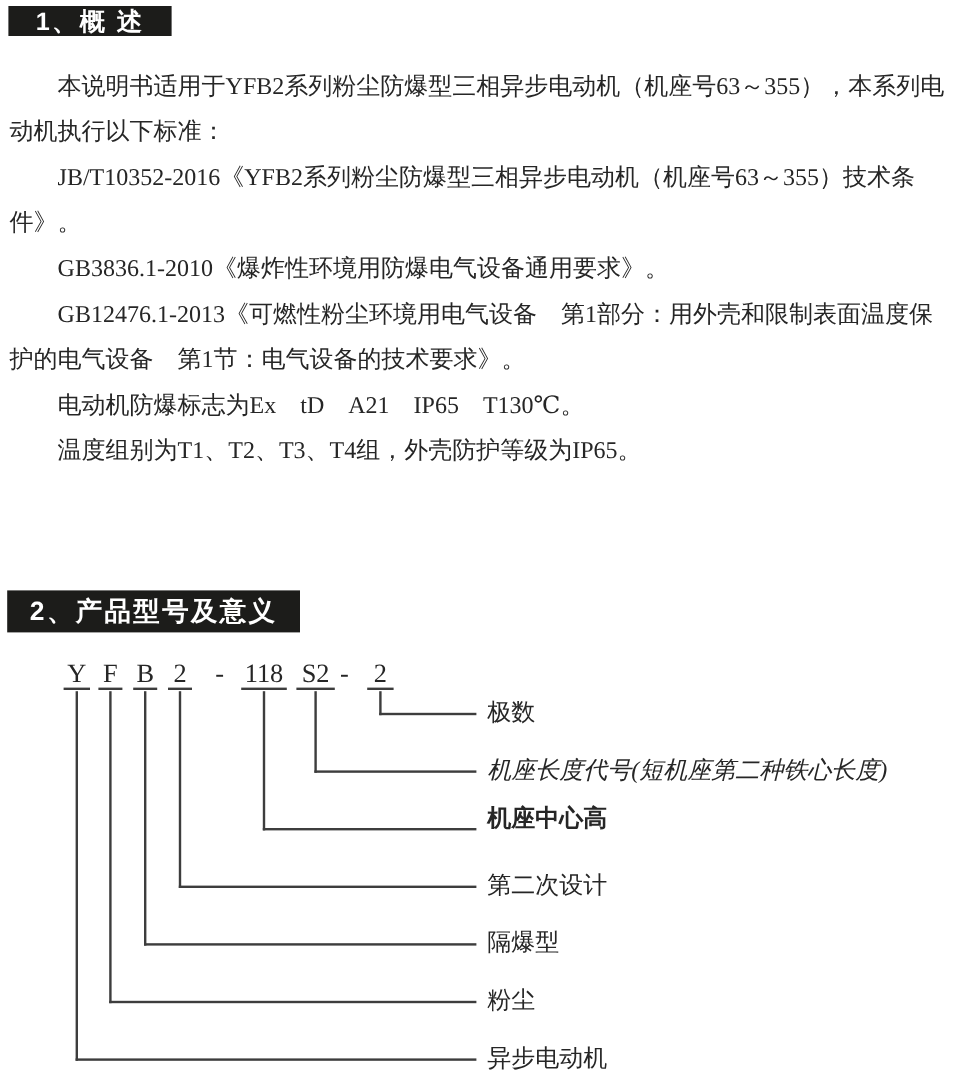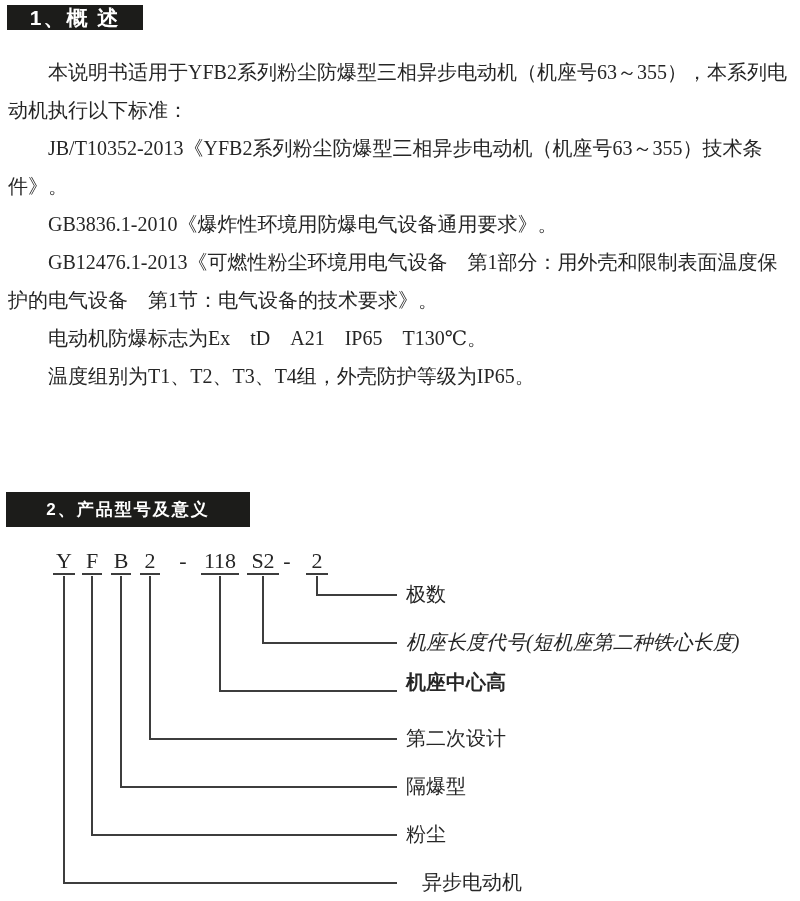--- a/index.html
+++ b/index.html
@@ -17,21 +17,21 @@
   .sec-header{
     position:absolute;
     background:#1c1c1a;
     color:#ffffff;
     font-family:"Liberation Sans","DejaVu Sans",sans-serif;
     font-weight:bold;
     display:flex;align-items:center;justify-content:center;
     letter-spacing:2px;
   }
   .bar1{left:7px;top:5px;width:136px;height:25px;font-size:21px;}
-  .bar2{left:6px;top:492px;width:244px;height:35px;font-size:17px;}
+  .bar2{left:6px;top:492px;width:244px;height:35px;font-size:22px;}
 
   
   .body-text{
     position:absolute;
     left:8px;top:53px;width:786px;
     font-size:20px;
     line-height:38px;
   }
   .body-text p{margin:0;text-indent:2em;}
 
@@ -75,34 +75,34 @@
     position:absolute;left:406px;
     font-size:20px;line-height:26px;color:#262626;
     white-space:nowrap;
   }
   .l0{top:581px;}
   .l1{top:629px;font-style:italic;}
   .l2{top:669px;font-weight:bold;}
   .l3{top:725px;}
   .l4{top:773px;}
   .l5{top:821px;}
-  .l6{top:869px;margin-left:16px;}
+  .l6{top:869px;}
 </style>
 </head>
 <body>
 
 <div class="page">
 
   <div class="sec-header bar1">
     <span>1、概 述</span>
   </div>
 
   <div class="body-text">
     <p>本说明书适用于YFB2系列粉尘防爆型三相异步电动机（机座号63～355），本系列电动机执行以下标准：</p>
-    <p>JB/T10352-2013《YFB2系列粉尘防爆型三相异步电动机（机座号63～355）技术条件》。</p>
+    <p>JB/T10352-2016《YFB2系列粉尘防爆型三相异步电动机（机座号63～355）技术条件》。</p>
     <p>GB3836.1-2010《爆炸性环境用防爆电气设备通用要求》。</p>
     <p>GB12476.1-2013《可燃性粉尘环境用电气设备　第1部分：用外壳和限制表面温度保护的电气设备　第1节：电气设备的技术要求》。</p>
     <p>电动机防爆标志为Ex　tD　A21　IP65　T130℃。</p>
     <p>温度组别为T1、T2、T3、T4组，外壳防护等级为IP65。</p>
   </div>
 
   <div class="sec-header bar2">
     <span>2、产品型号及意义</span>
   </div>
 

